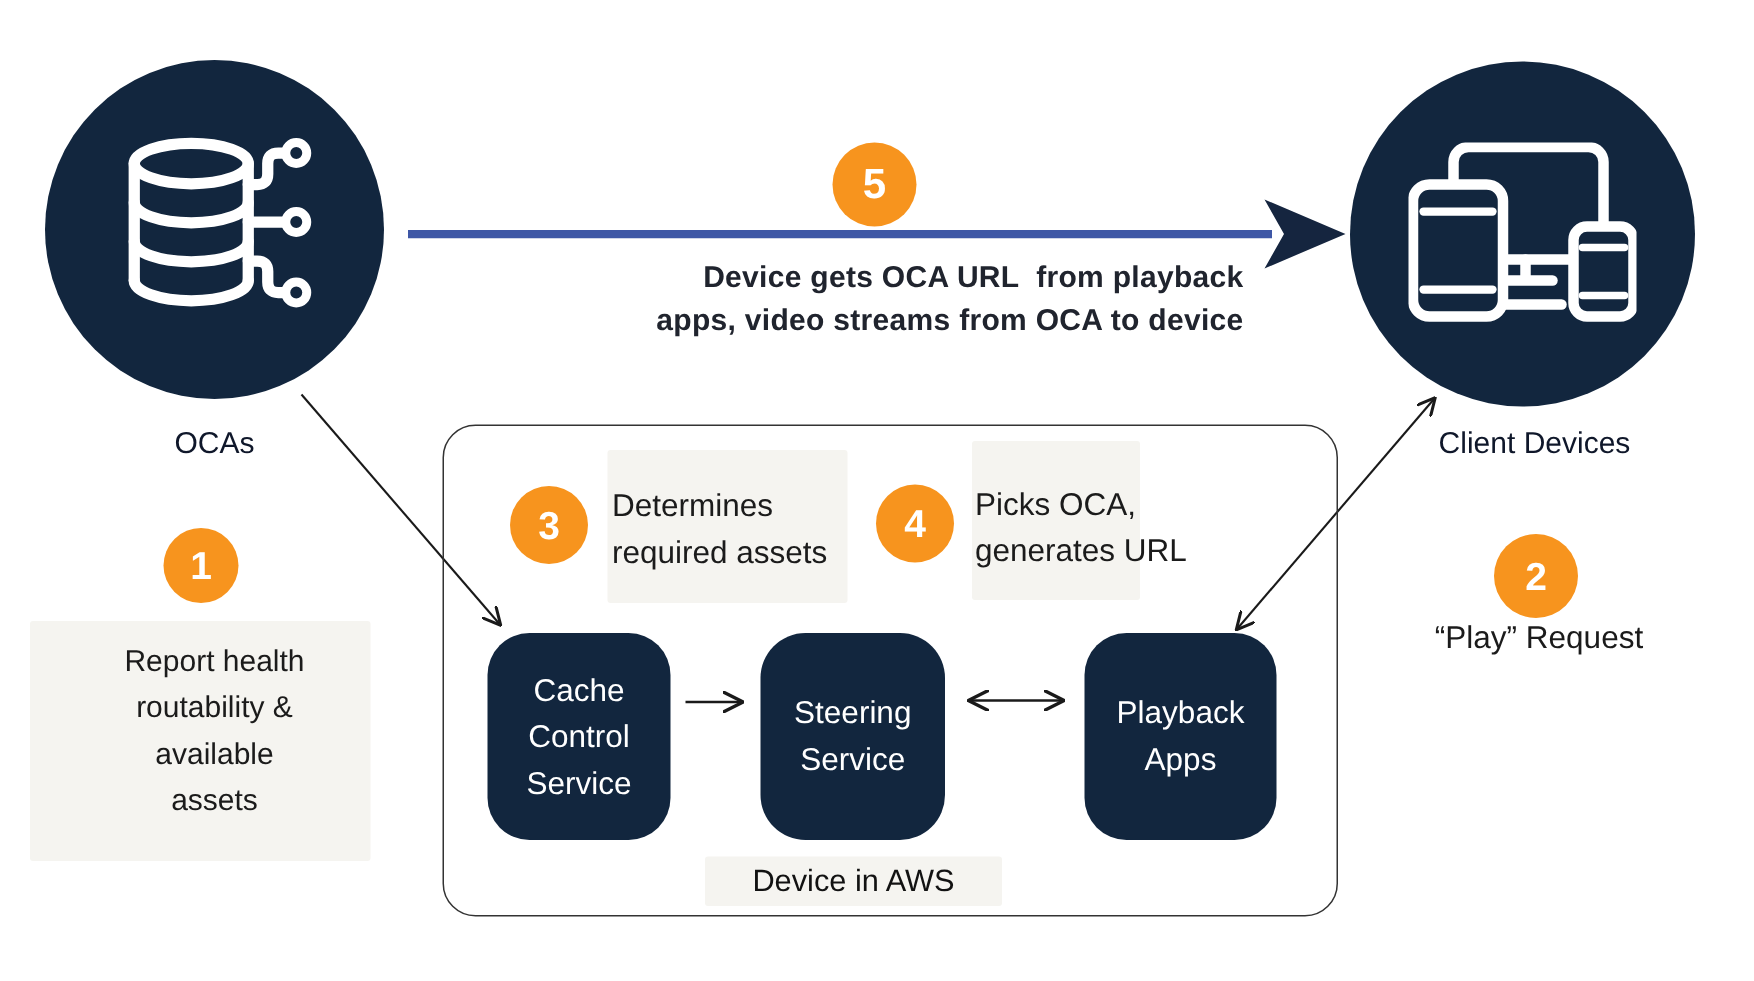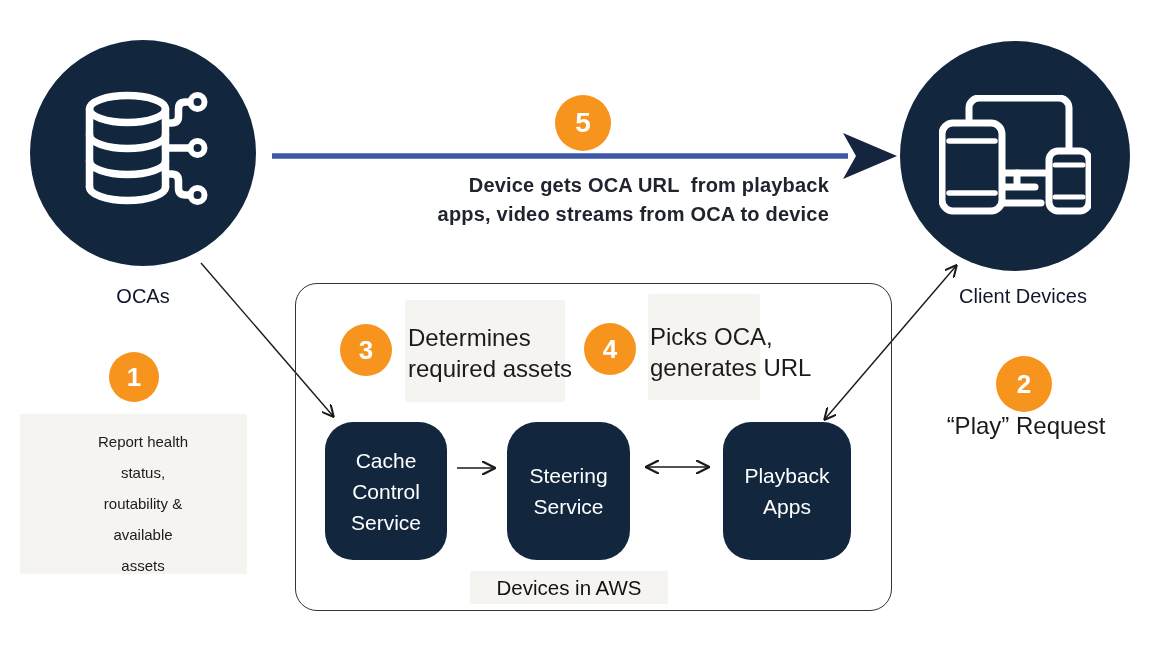--- a/index.html
+++ b/index.html
@@ -22,21 +22,21 @@
     position:absolute;text-align:center;font-weight:bold;font-size:20px;color:#20242e;
     line-height:28.5px;letter-spacing:0.2px;
   }
   .caption div{white-space:pre;text-align:right;}
   .aws-box{position:absolute;border:1.5px solid #333333;border-radius:22px;background:transparent;}
   .service-box{
     position:absolute;background:#12263e;border-radius:28px;color:#ffffff;
     display:flex;align-items:center;justify-content:center;text-align:center;
     font-size:21px;line-height:31px;white-space:pre-line;
   }
-  .step-text{position:absolute;font-size:24px;color:#1b1b1b;line-height:30.5px;}
+  .step-text{position:absolute;font-size:21px;color:#1b1b1b;line-height:30.5px;}
   .step-text.centered{text-align:center;}
   .small-label{position:absolute;font-size:20.5px;color:#121212;text-align:center;}
 </style>
 </head>
 <body>
 
 <div class="canvas">
 
   <div class="patch" style="left:20px;top:414px;width:227px;height:160px;"></div>
   <div class="patch" style="left:405px;top:300px;width:160px;height:102px;"></div>
@@ -131,28 +131,27 @@
   </div>
   <div class="service-box" style="left:507px;top:422px;width:123px;height:138px;border-radius:30px;">
     <span>Steering
 Service</span>
   </div>
   <div class="service-box" style="left:723px;top:422px;width:128px;height:138px;">
     <span>Playback
 Apps</span>
   </div>
 
-  <div class="small-label" style="left:469px;top:576px;width:200px;font-size:20.5px;">Devices in AWS</div>
+  <div class="small-label" style="left:469px;top:576px;width:200px;font-size:20.5px;">Device in AWS</div>
 
   <div class="badge" style="left:109px;top:352px;width:50px;height:50px;">
     <span>1</span>
   </div>
-  <div class="step-text centered" style="left:33px;top:426px;width:220px;font-size:15px;line-height:31px;">
+  <div class="step-text centered" style="left:33px;top:426px;width:220px;font-size:20px;line-height:31px;">
     <div>Report health</div>
-    <div>status,</div>
     <div>routability &amp;</div>
     <div>available</div>
     <div>assets</div>
   </div>
 
   <div class="badge" style="left:996px;top:356px;width:56px;height:56px;">
     <span>2</span>
   </div>
   <div class="step-text centered" style="left:926px;top:411px;width:200px;">“Play” Request</div>
 

